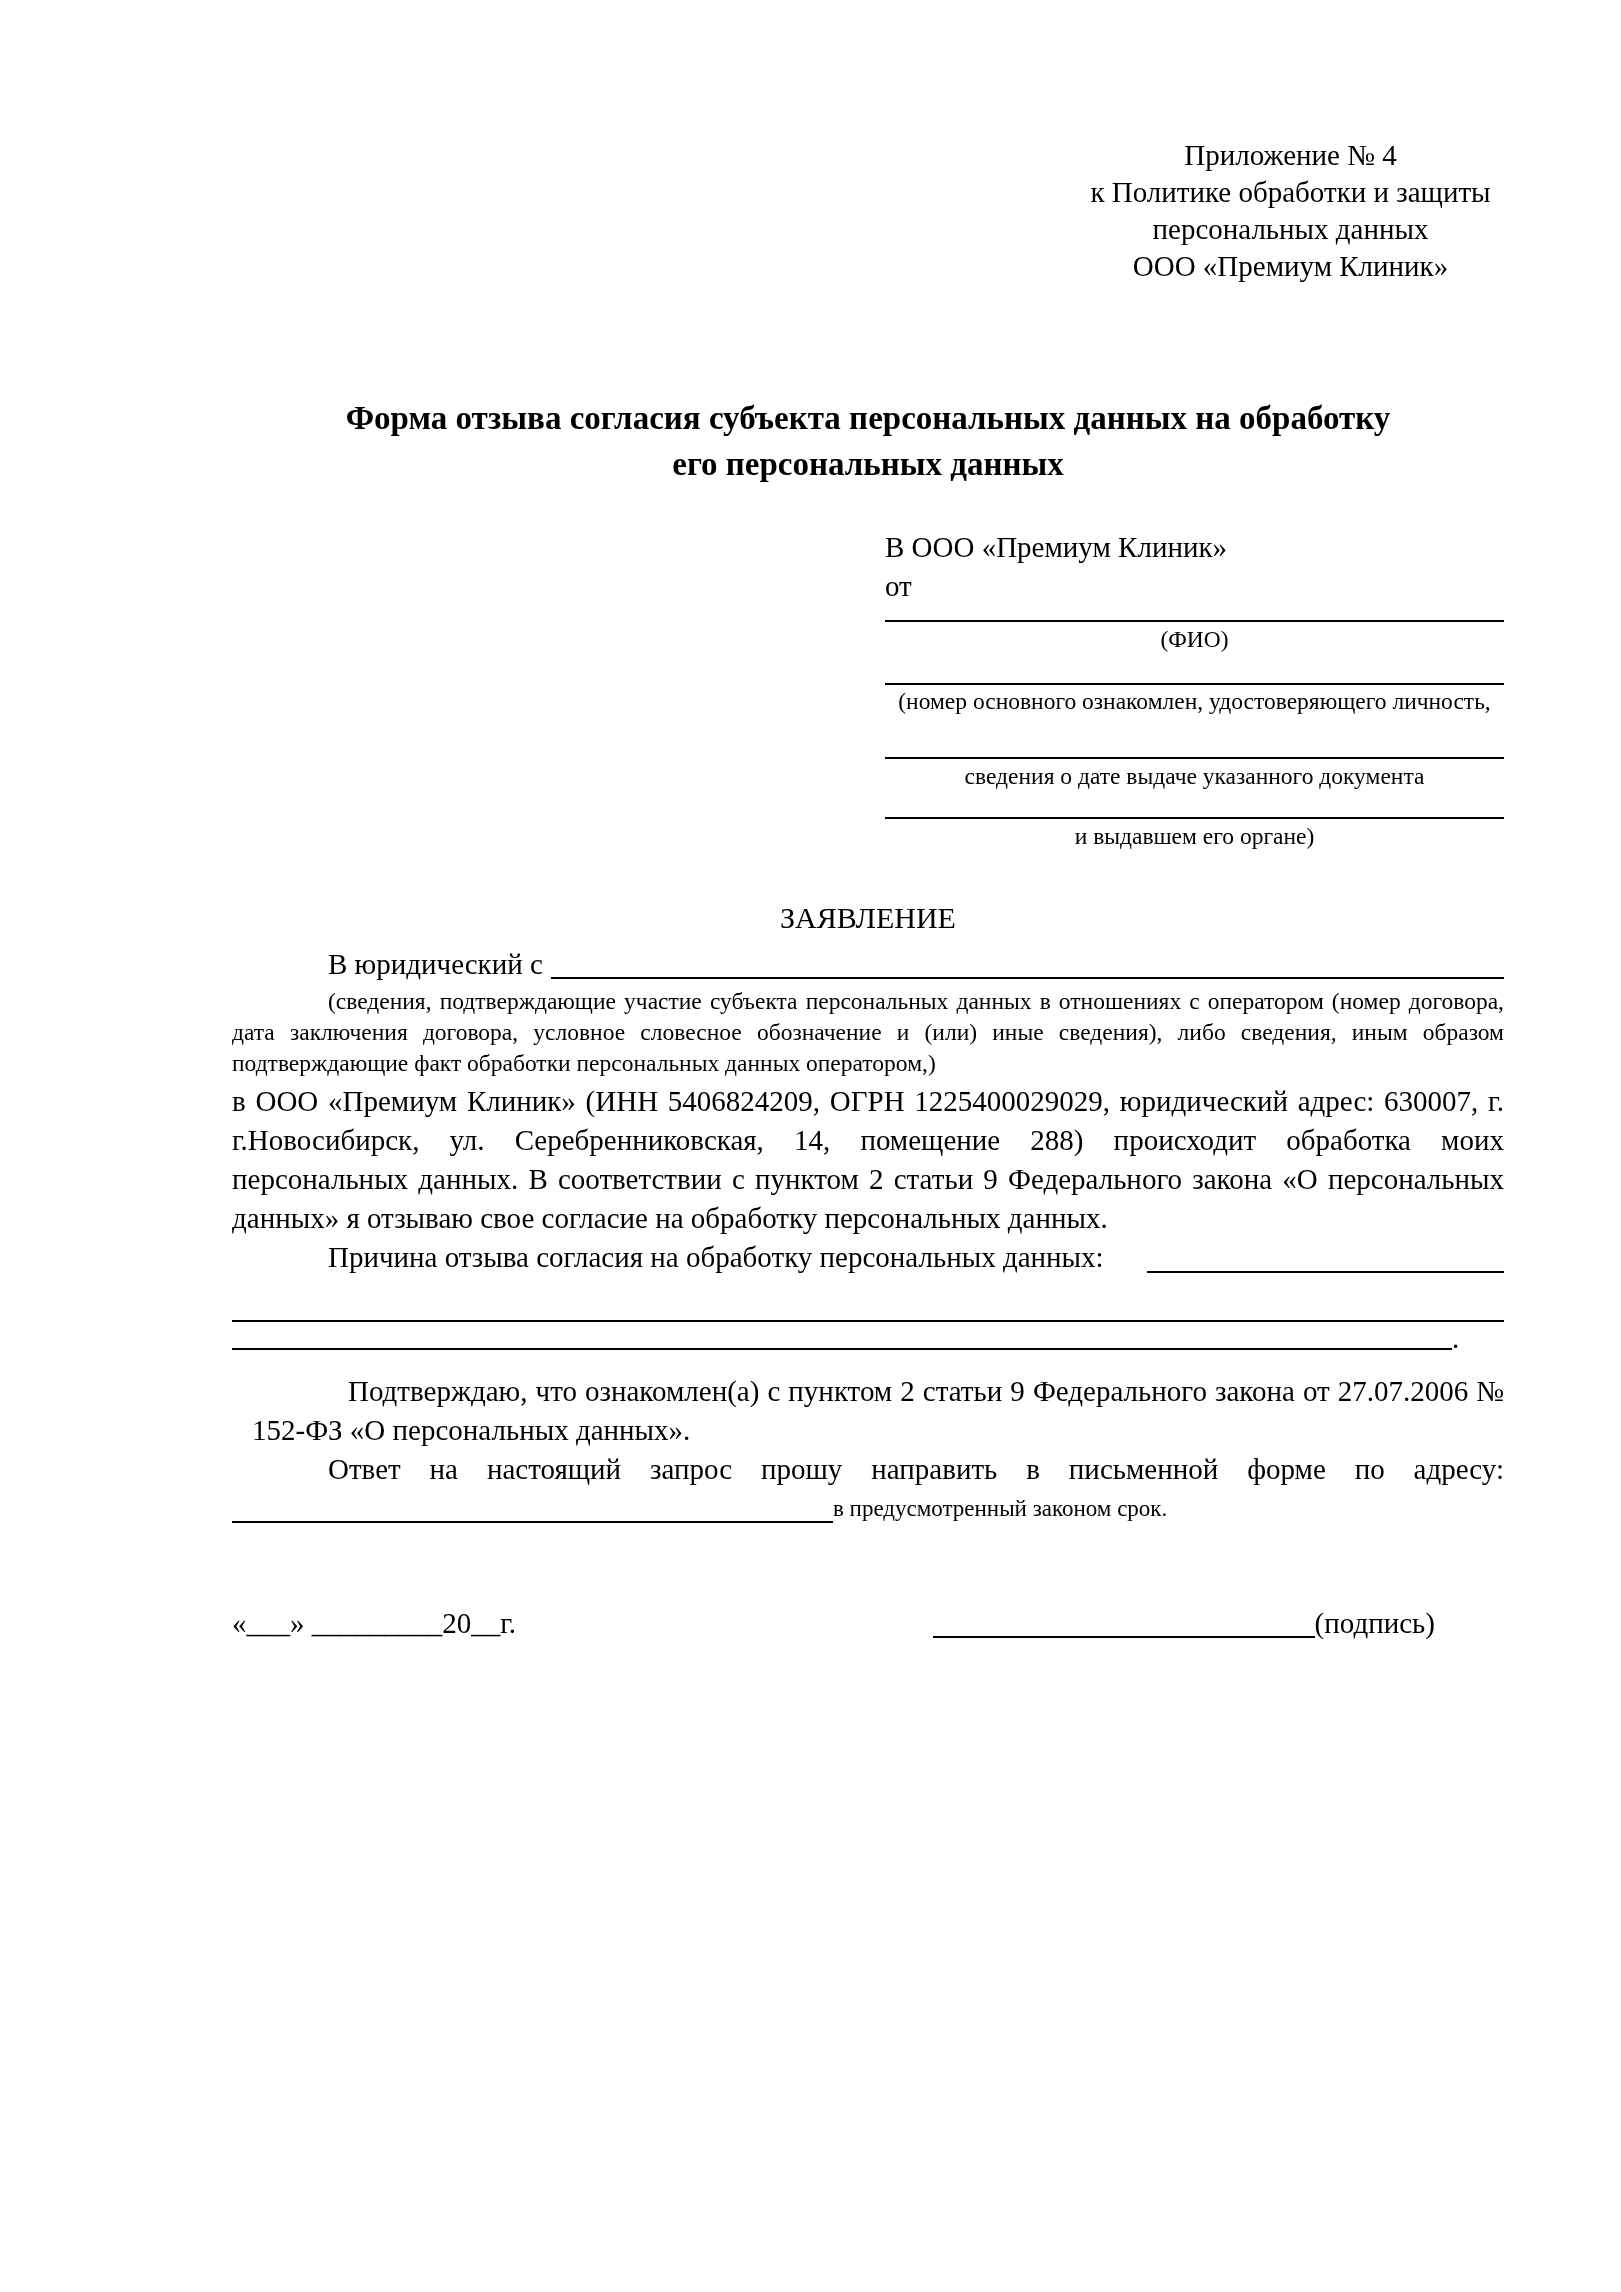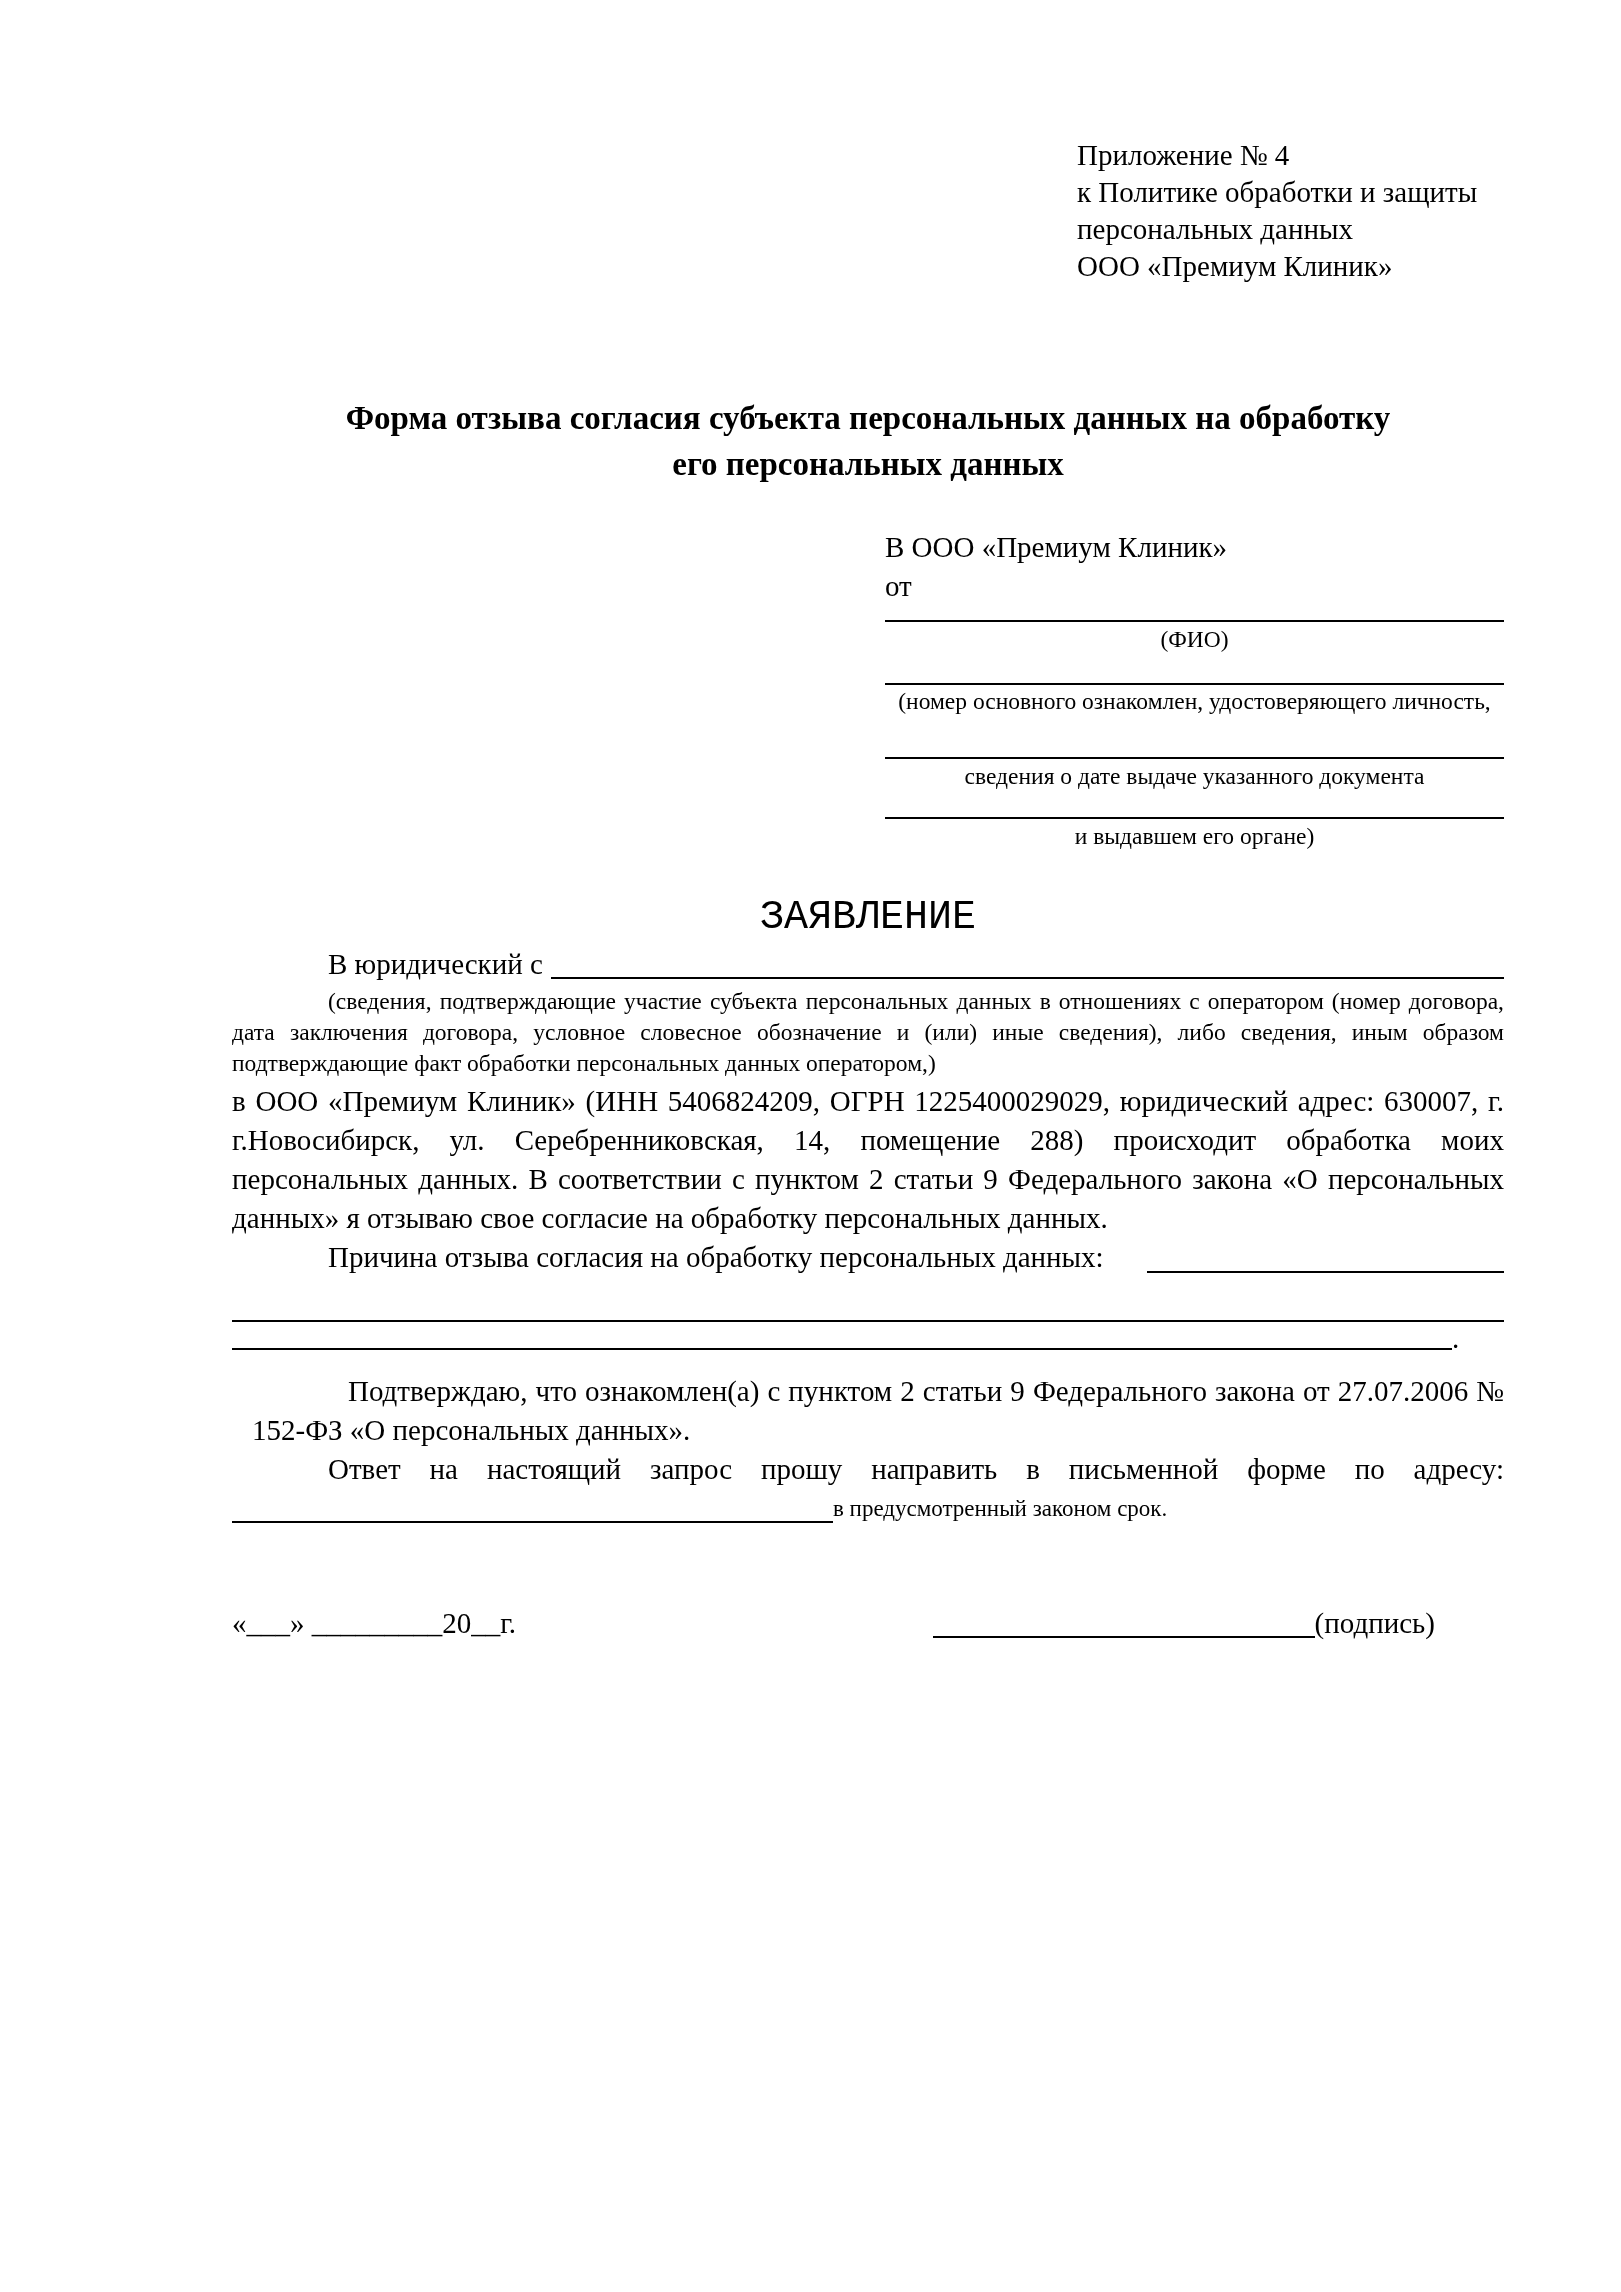--- a/index.html
+++ b/index.html
@@ -13,21 +13,21 @@
     box-sizing: border-box;
     padding: 137px 117px 0 232px;
     overflow: hidden;
   }
   
   .appendix {
     width: 427px;
     margin-left: auto;
     font-size: 29px;
     line-height: 37px;
-    text-align: left;
+    text-align: center;
   }
   
   .doc-title {
     margin-top: 110px;
     text-align: center;
     font-weight: bold;
     font-size: 33px;
     line-height: 46px;
   }
   
@@ -49,23 +49,22 @@
   .caption {
     font-size: 23.5px;
     line-height: 29px;
     text-align: center;
     margin-top: 2.9px;
   }
   
   .heading {
     margin-top: 47px;
     text-align: center;
-    font-size: 40px;
-    line-height: 39px;
-    font-family: Liberation Mono, monospace;
+    font-size: 30px;
+    line-height: 39px;
   }
   .intro-row {
     margin-top: 7.8px;
     display: flex;
     align-items: flex-end;
     font-size: 29px;
     line-height: 39px;
     padding-left: 96px;
   }
   .intro-row .prefix { white-space: nowrap; }

